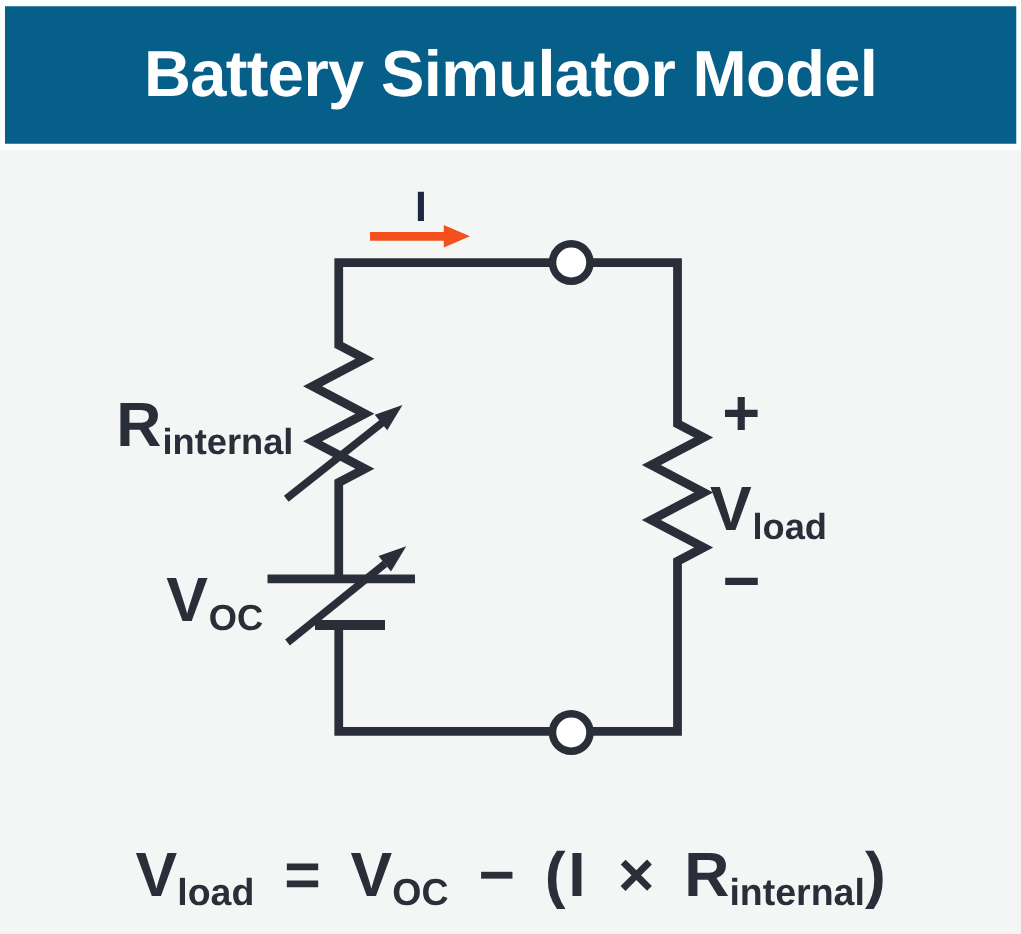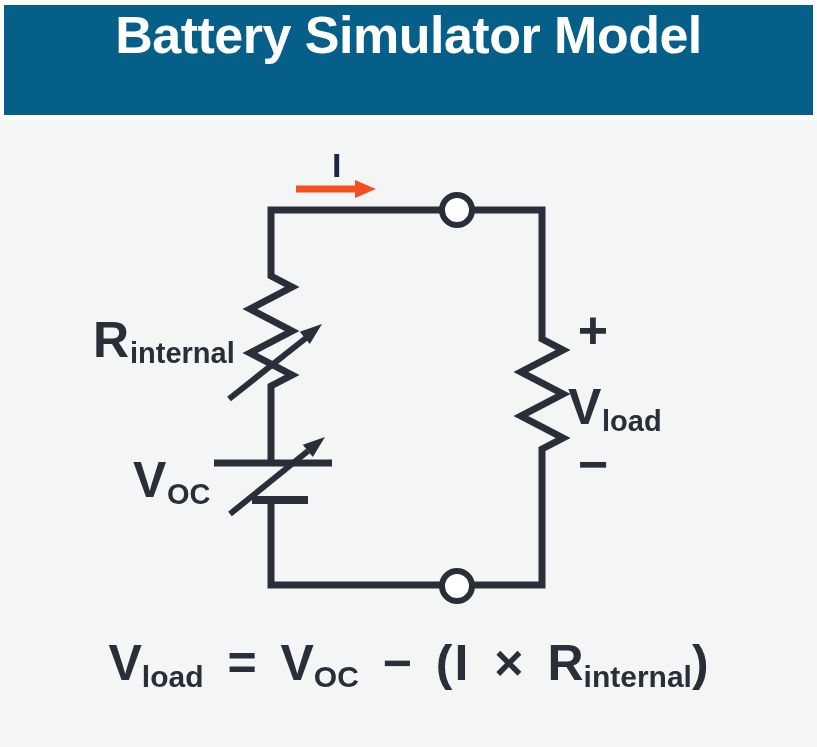--- a/index.html
+++ b/index.html
@@ -1,34 +1,34 @@
 <!DOCTYPE html>
 <html style="--header-bg: #065f88; --header-text: #ffffff; --background: #f4f6f6; --wire: #2a2e39; --current-arrow: #f4501e; --current-label: #1d2642;"><head>
 <meta charset="utf-8">
 <style>
   html,body{margin:0;padding:0;}
   body{font-family:"Liberation Sans",sans-serif;background:#e9ebeb;}
   .page{position:relative;width:817px;height:747px;background:var(--background,#f4f6f6);overflow:hidden;}
   .header-strip{position:absolute;left:0;top:0;width:817px;height:120px;background:#fcfdfd;}
-  .title-bar{position:absolute;left:4px;top:5px;width:809px;height:110px;background:var(--header-bg,#065f88);display:flex;justify-content:center;}
+  .title-bar{position:absolute;left:4px;top:5px;width:809px;height:110px;background:var(--header-bg,#065f88);display:flex;align-items:center;justify-content:center;}
   .title-bar h1{margin:0;font-size:52px;font-weight:700;letter-spacing:-0.5px;color:var(--header-text,#fff);}
   svg.circuit{position:absolute;left:0;top:0;}
   .wire{fill:none;stroke:var(--wire,#2a2e39);stroke-width:7;stroke-linejoin:miter;stroke-linecap:butt;}
   .bar{stroke:var(--wire,#2a2e39);stroke-linecap:butt;}
   .terminal{fill:#ffffff;stroke:var(--wire,#2a2e39);stroke-width:6;}
   .arrow-line{stroke:var(--wire,#2a2e39);stroke-width:6;stroke-linecap:butt;fill:none;}
   .arrow-head{fill:var(--wire,#2a2e39);stroke:none;}
   .cur-line{stroke:var(--current-arrow,#f4501e);stroke-width:7;fill:none;}
   .cur-head{fill:var(--current-arrow,#f4501e);stroke:none;}
   text{font-family:"Liberation Sans",sans-serif;font-weight:700;fill:var(--wire,#2a2e39);}
   .t-main{font-size:50px;}
   .t-sub{font-size:29px;}
   .t-plusminus{font-size:52px;}
   .t-current{font-size:34px;fill:var(--current-label,#1d2642);}
-  .equation{position:absolute;left:0;top:623px;width:817px;height:84px;line-height:80px;text-align:center;font-size:50px;font-weight:700;color:var(--wire,#2a2e39);white-space:nowrap;}
+  .equation{position:absolute;left:0;top:660px;width:817px;height:84px;line-height:80px;text-align:center;font-size:50px;font-weight:700;color:var(--wire,#2a2e39);white-space:nowrap;}
   .equation .sub{font-size:30px;vertical-align:-7px;}
   .equation .op{margin:0 10px;}
   .equation .tight{margin:0 2px;}
 </style>
 </head>
 <body>
 
 <div class="page">
 
   <div class="header-strip">

